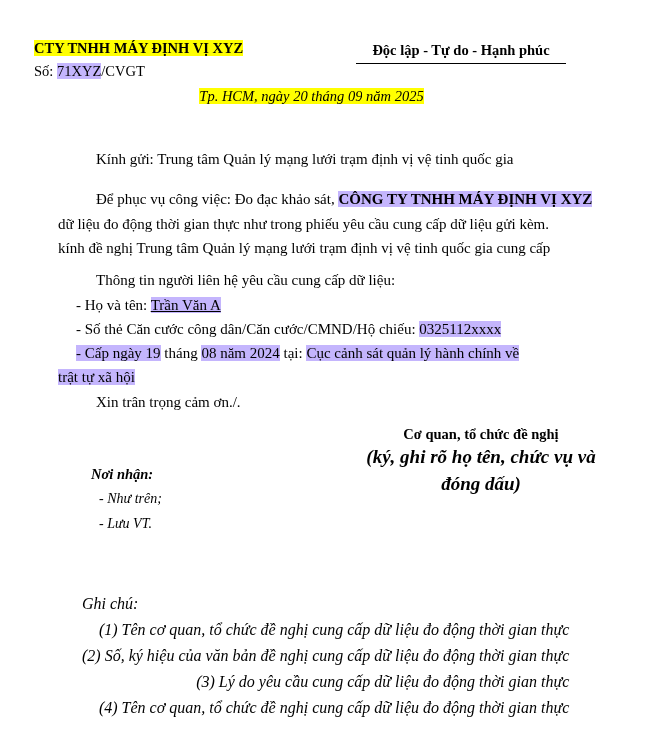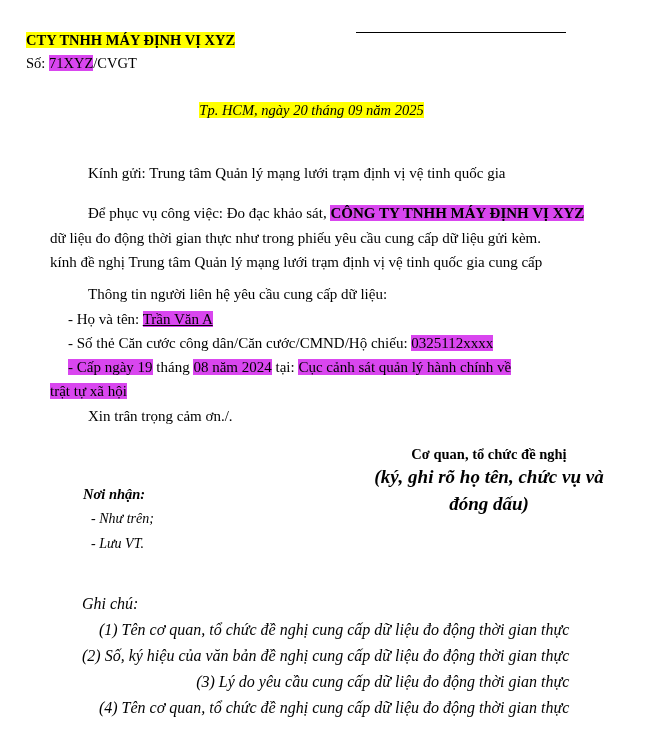--- a/index.html
+++ b/index.html
@@ -13,25 +13,25 @@
     font-family: "Liberation Serif", serif;
     color: #000000;
     font-size: 14.5px;
     position: relative;
     overflow: hidden;
   }
   .page {
     position: relative;
     width: 667px;
     height: 734px;
-    padding: 8px;
+    padding: 16px;
     box-sizing: border-box;
   }
   .hl {
-    background: #d946ef;
+    background: #c4b5fd;
   }
   .bold { font-weight: bold; }
   .underline { text-decoration: underline; }
 
   
   .header {
     display: flex;
     flex-direction: row;
     align-items: flex-start;
     padding: 22px 18px 0 18px;
@@ -68,21 +68,21 @@
   .motto-underline {
     width: 210px;
     height: 1px;
     background: #000;
     margin: 2px auto 0 auto;
   }
   .date-line {
     text-align: center;
     font-style: italic;
     font-size: 14.5px;
-    margin-top: 28px;
+    margin-top: 6px;
     padding-right: 44px;
   }
   .date-line .seg { background: #ffff00; }
 
   
   .body {
     padding: 0 42px 0 42px;
     margin-top: 26px;
     line-height: 1.62;
     font-size: 15px;
@@ -92,21 +92,21 @@
     text-indent: 38px;
   }
   .para { margin-bottom: 0; }
   .gap { height: 16px; }
   .small-gap { height: 8px; }
   .list-line { text-indent: 0; padding-left: 18px; }
 
   
   .sig-area {
     position: relative;
-    margin-top: 16px;
+    margin-top: 10px;
     height: 96px;
   }
   .sig-right {
     position: absolute;
     right: 40px;
     top: 0;
     width: 260px;
     text-align: center;
     line-height: 1.4;
   }
@@ -142,20 +142,21 @@
 <div class="page">
 
   <div class="header">
     <div class="header-left">
       <div>
         <span class="org-name">CTY TNHH MÁY ĐỊNH VỊ XYZ</span>
       </div>
       <div class="so-line"><span>Số: </span><span class="hl">71XYZ</span><span>/CVGT</span></div>
     </div>
     <div class="header-right">
+      <div class="motto">Độc lập - Tự do - Hạnh phúc</div>
       <div class="motto-underline"></div>
     </div>
   </div>
 
   <div class="date-line"><span class="seg">Tp. HCM, ngày </span><span class="seg">20</span><span class="seg"> tháng </span><span class="seg">09</span><span class="seg"> năm </span><span class="seg">2025</span></div>
 
   <div class="body">
 
     <div class="gap"></div>
 

